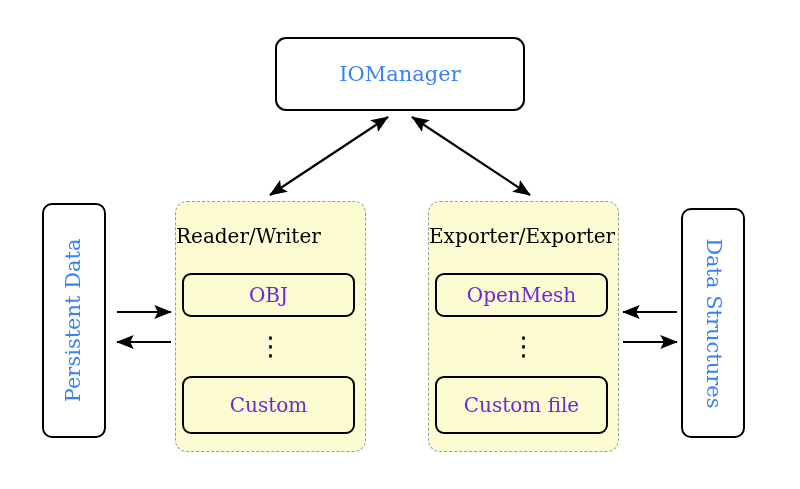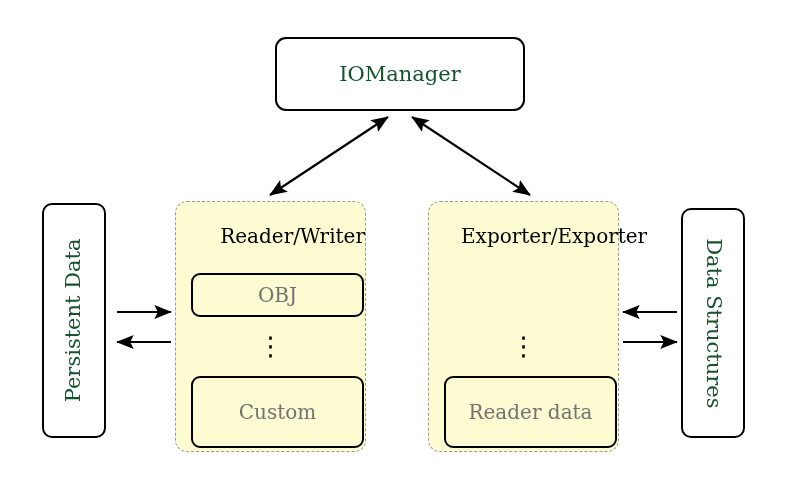--- a/index.html
+++ b/index.html
@@ -17,21 +17,21 @@
   }
 
   
   .node {
     position: absolute;
     box-sizing: border-box;
     display: flex;
     align-items: center;
     justify-content: center;
     text-align: center;
-    color: #14532d;
+    color: #3b82f6;
     background: #ffffff;
     border: 2.5px solid #000000;
     border-radius: 10px;
     line-height: 1.18;
   }
 
   
   #io-manager {
     left: 275px;
     top: 37px;
@@ -85,51 +85,50 @@
     left: 428px;
     top: 201px;
     width: 191px;
     height: 251px;
   }
   .group-title {
     position: absolute;
     left: 0;
     right: 0;
     top: 22px;
-    text-align: right;
+    text-align: left;
     font-size: 20px;
     color: #000000;
     white-space: nowrap;
-    padding-left: 32px;
   }
 
   
   .inner-box {
     position: absolute;
     box-sizing: border-box;
     display: flex;
     align-items: center;
     justify-content: center;
     text-align: center;
     background: #fcfbd2;
     border: 2.5px solid #000000;
     border-radius: 9px;
     font-size: 20px;
-    color: #737373;
+    color: #6d28d9;
     line-height: 1.2;
-    left: 15px;
+    left: 6px;
     width: 173px;
   }
   .inner-top {
     top: 71px;
     height: 44px;
   }
   .inner-bottom {
     top: 174px;
-    height: 72px;
+    height: 58px;
   }
 
   .vdots {
     position: absolute;
     left: 0;
     right: 0;
     top: 121px;
     height: 46px;
     text-align: center;
     font-size: 26px;
@@ -206,23 +205,26 @@
     <div class="inner-box inner-bottom">
       <span>
         <span>Custom</span><br>
       </span>
     </div>
   </div>
 
   <div class="group" id="group-importerexporter">
     <div class="group-title">Exporter/Exporter</div>
 
+    <div class="inner-box inner-top">
+      <span>OpenMesh</span>
+    </div>
 
     <div class="vdots">⋮</div>
 
     <div class="inner-box inner-bottom">
       <span>
-        <span>Reader data</span><br>
+        <span>Custom file</span><br>
       </span>
     </div>
   </div>
 
 </div>
 
 </body></html>

